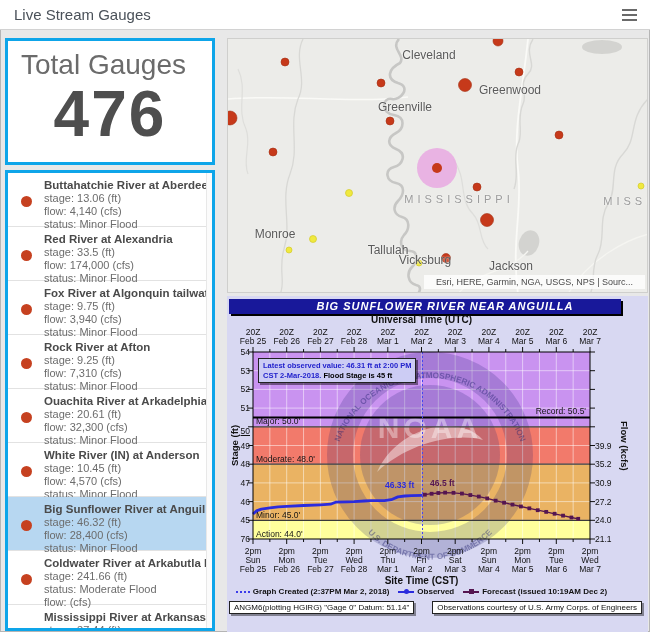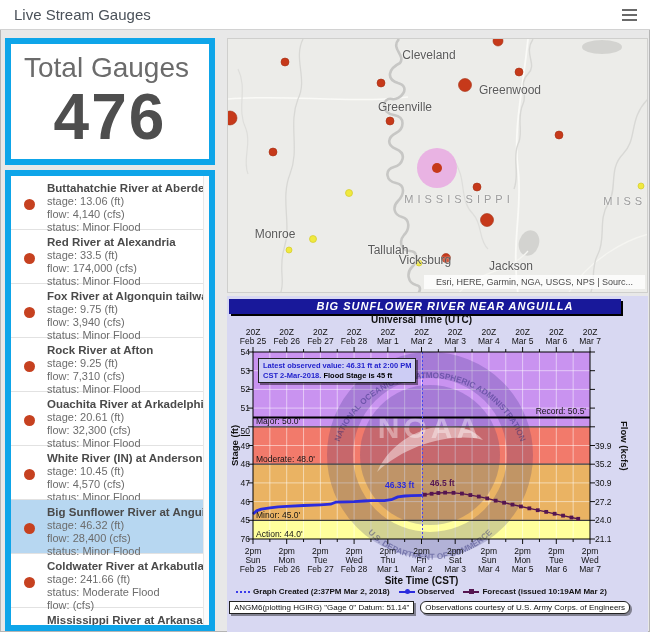--- a/index.html
+++ b/index.html
@@ -5,21 +5,21 @@
   html,body{margin:0;padding:0;background:#dcdcdc;}
   *{box-sizing:border-box;}
   .page{position:relative;width:650px;height:632px;background:#e8e8e8;overflow:hidden;
         font-family:"Liberation Sans",sans-serif;box-shadow:inset 0 0 0 1px #b5b5b5;}
   
   .header{position:absolute;left:0;top:0;width:650px;height:30px;background:#fff;border-bottom:1px solid #d2d2d2;}
   .header-title{position:absolute;left:14px;top:6px;font-size:15px;color:#4a5159;}
   .hamburger{position:absolute;right:13px;top:9px;width:15px;height:12px;cursor:pointer;}
   .hamburger b{display:block;height:2px;background:#6a6a6a;margin-bottom:3px;}
   
-  .card{position:absolute;background:#fff;border:6px solid #0ea5e9;}
+  .card{position:absolute;background:#fff;border:3px solid #0ea5e9;}
   .totals{left:5px;top:38px;width:210px;height:127px;}
   .totals-label{position:absolute;left:13px;top:8px;font-size:28px;color:#6b6b6b;}
   .totals-value{position:absolute;left:0;top:36px;width:100%;text-align:center;font-size:64px;font-weight:bold;color:#4e4e4e;letter-spacing:2px;}
   
   .gauge-list{left:5px;top:170px;width:210px;height:461px;overflow:hidden;}
   .gauge-item{position:relative;height:54px;border-bottom:1px solid #e2e2e2;padding:6px 14px 0 36px;cursor:pointer;}
   .gauge-item.selected{background:#b7d7f1;}
   .gauge-dot{position:absolute;left:13px;top:23px;width:11px;height:11px;border-radius:50%;background:#c64120;}
   .gauge-name{font-size:11.5px;font-weight:bold;color:#4a4a4a;line-height:13px;white-space:nowrap;}
   .gauge-line{font-size:11px;color:#6c6c6c;line-height:13.2px;white-space:nowrap;}
@@ -48,21 +48,21 @@
   .ann-blue{color:#2222cc;} .ann-black{color:#000;}
   .legend-row{position:absolute;left:26px;top:291px;width:337px;display:flex;justify-content:center;gap:9px;
       font-size:8px;font-weight:bold;color:#111;align-items:center;white-space:nowrap;}
   .leg-item{display:flex;align-items:center;gap:3px;}
   .leg-dotted{width:14px;height:0;border-top:2px dotted #3b3bea;}
   .leg-line{position:relative;width:16px;height:8px;}
   .leg-line i{position:absolute;left:0;top:3px;width:16px;height:2px;}
   .leg-line u{position:absolute;left:6px;top:1px;width:5px;height:5px;}
   .footnote{position:absolute;top:305px;background:#fff;border:1px solid #222;box-shadow:2px 2px 0 rgba(0,0,0,0.4);
       padding:1px 4px;font-size:8px;color:#111;white-space:nowrap;}
-  .fn1{left:2px;} .fn2{right:18px;border-radius:6px;}
+  .fn1{left:2px;} .fn2{right:6px;}
 </style>
 </head>
 <body>
 
 <div class="page">
 
   <div class="header">
     <div class="header-title">Live Stream Gauges</div>
     <div class="hamburger">
         <b></b>
@@ -365,21 +365,21 @@
             <i style="background:#2b2bdd;"></i>
             <u style="background:#2b2bdd;border-radius:50%;"></u>
           </span>
         <span>Observed</span>
       </span>
       <span class="leg-item">
         <span class="leg-line">
             <i style="background:#551550;"></i>
             <u style="background:#551550;"></u>
           </span>
-        <span>Forecast (issued 10:19AM Mar 2)</span>
+        <span>Forecast (issued 10:19AM Dec 2)</span>
       </span>
     </div>
     <div class="footnote fn1">ANGM6(plotting HGIRG) "Gage 0" Datum: 51.14"</div>
     <div class="footnote fn2">Observations courtesy of U.S. Army Corps. of Engineers</div>
   <div class="ctick" style="left: 6px; top: 31px;">20Z</div>
       <div class="ctick" style="left: 6px; top: 40px;">Feb 25</div>
       <div class="ctick" style="left: 39.7px; top: 31px;">20Z</div>
       <div class="ctick" style="left: 39.7px; top: 40px;">Feb 26</div>
       <div class="ctick" style="left: 73.4px; top: 31px;">20Z</div>
       <div class="ctick" style="left: 73.4px; top: 40px;">Feb 27</div>

